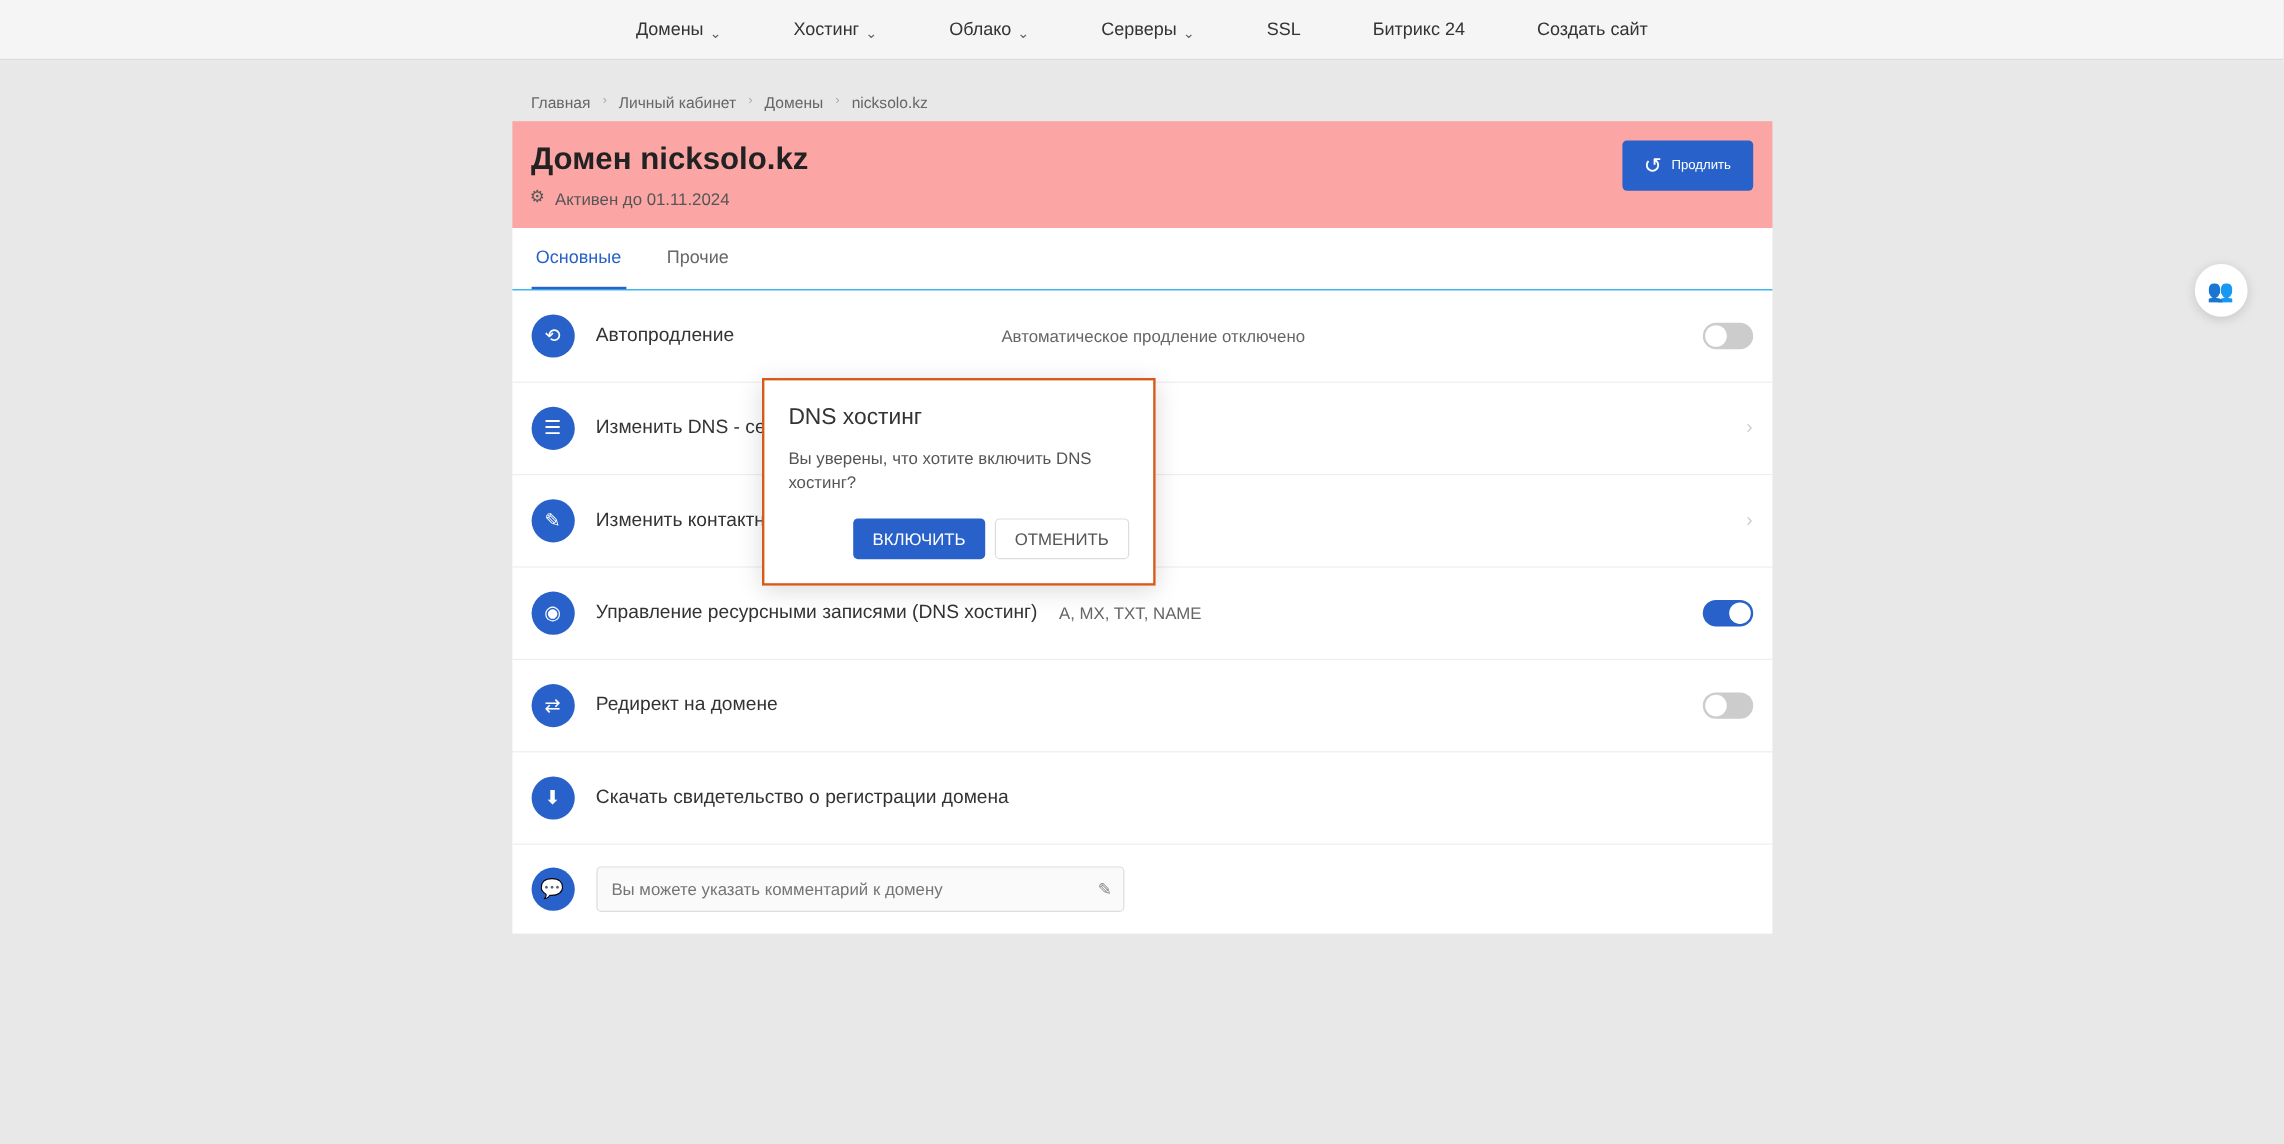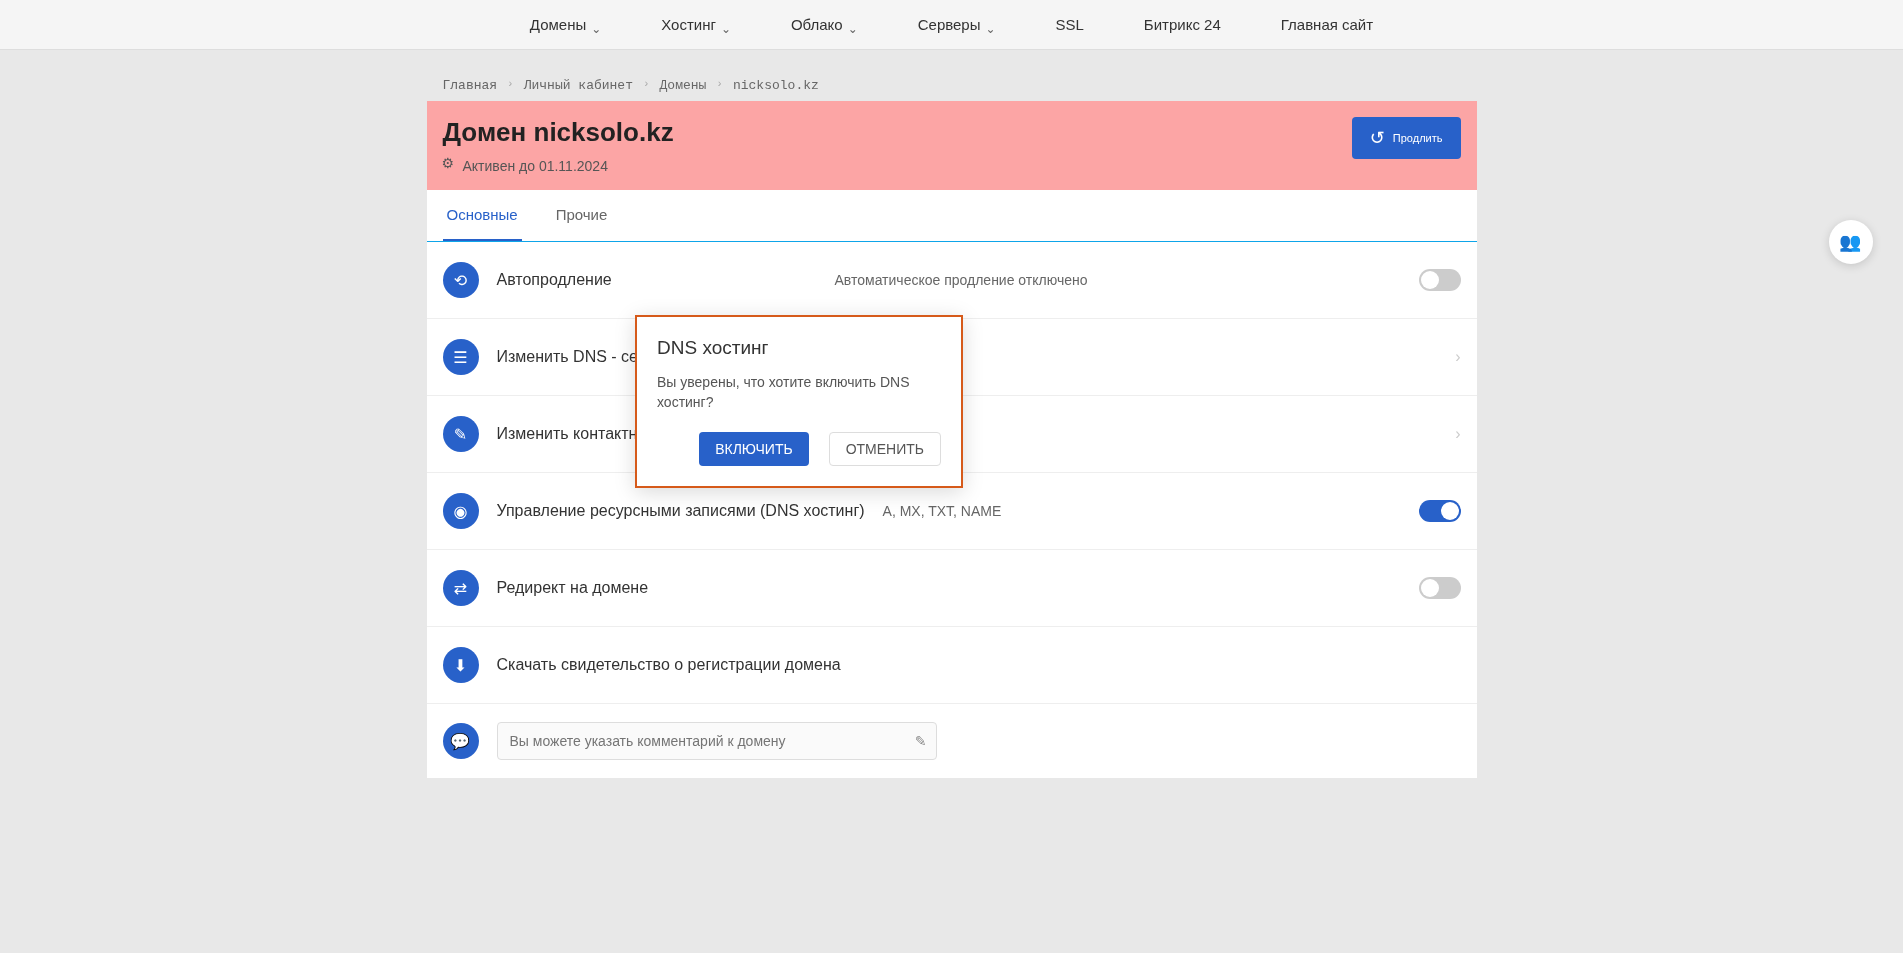--- a/index.html
+++ b/index.html
@@ -47,21 +47,20 @@
       max-width: 1050px;
       margin: 0 auto;
       padding: 20px 0;
     }
     .breadcrumb {
       display: flex;
       gap: 10px;
       padding: 8px 16px;
       font-size: 13px;
       color: #666;
-      font-family: Liberation Mono, monospace;
     }
     .breadcrumb-item {
       cursor: pointer;
     }
     .breadcrumb-sep {
       color: #aaa;
       font-size: 11px;
     }
     .page-header {
       display: flex;
@@ -251,21 +250,21 @@
     }
     .modal-text {
       font-size: 14px;
       color: #555;
       margin-bottom: 20px;
       line-height: 1.4;
     }
     .modal-actions {
       display: flex;
       justify-content: flex-end;
-      gap: 20px;
+      gap: 8px;
     }
     .btn-modal-primary {
       background: #2861c9;
       color: #fff;
       border: none;
       padding: 8px 16px;
       border-radius: 4px;
       cursor: pointer;
       font-size: 14px;
       font-weight: 500;
@@ -323,21 +322,21 @@
       <span>Серверы</span>
       <span class="chevron-down"></span>
     </div>
     <div class="nav-item">
       <span>SSL</span>
     </div>
     <div class="nav-item">
       <span>Битрикс 24</span>
     </div>
     <div class="nav-item">
-      <span>Главная сайт</span>
+      <span>Создать сайт</span>
     </div>
   </nav>
 
   <div class="content-container">
 
     <div class="breadcrumb">
       <span class="breadcrumb-item">Главная</span>
       <span class="breadcrumb-sep">›</span>
       <span class="breadcrumb-item">Личный кабинет</span>
       <span class="breadcrumb-sep">›</span>

